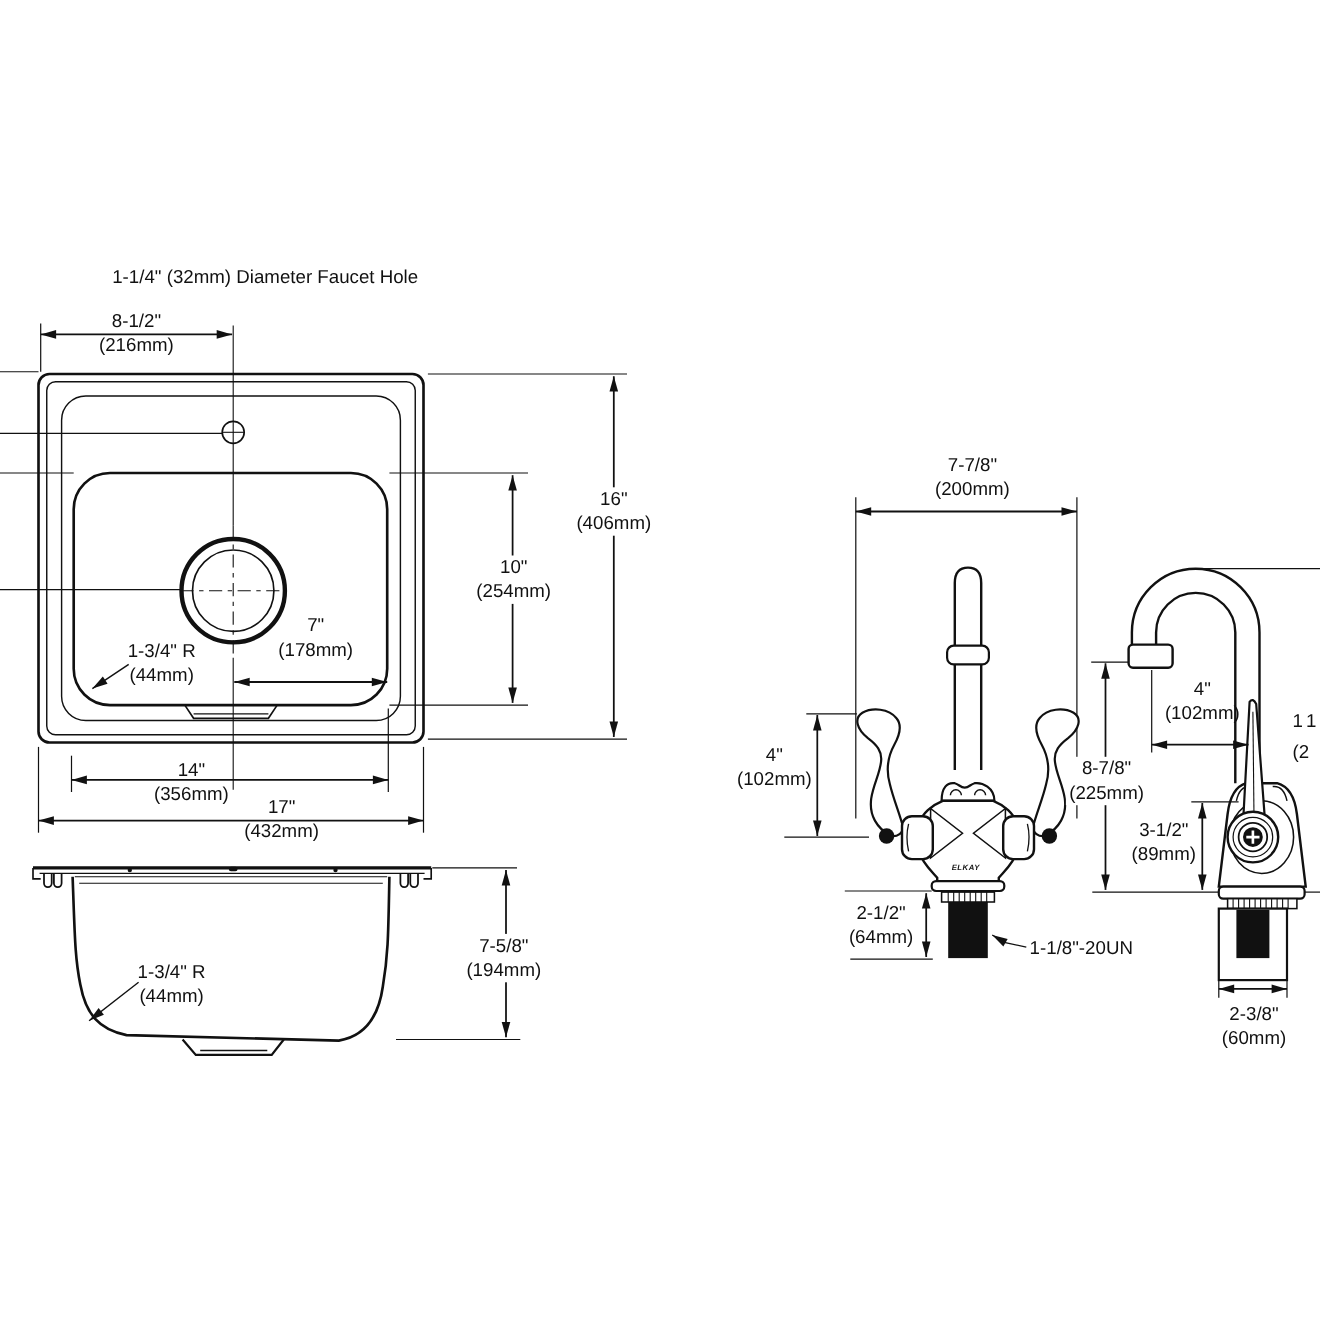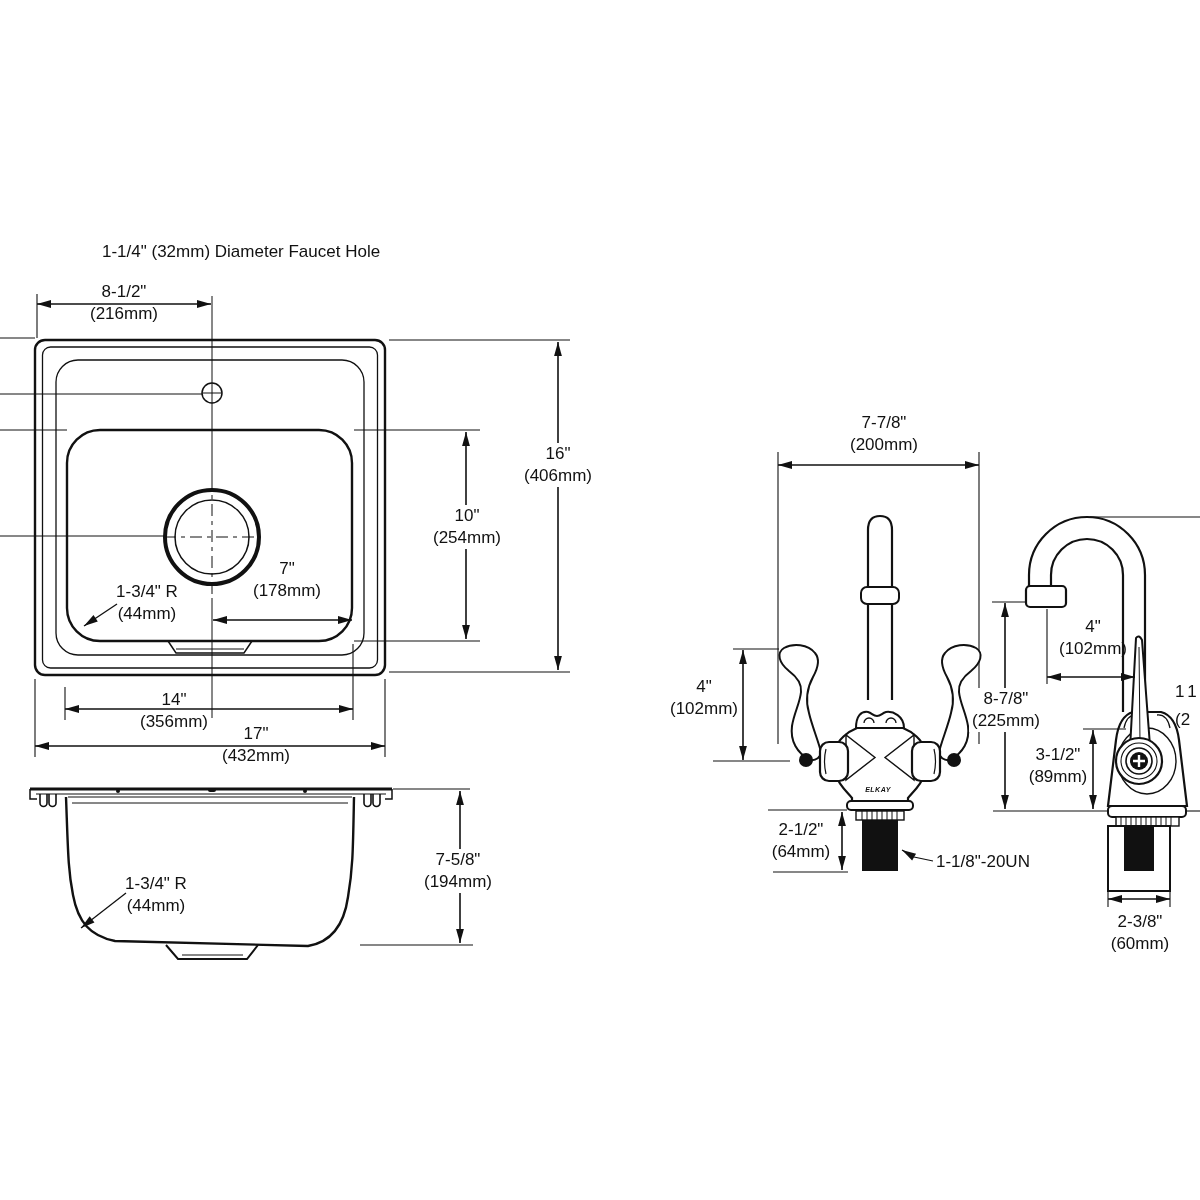--- a/index.html
+++ b/index.html
@@ -4,21 +4,21 @@
 <style>
   html,body{margin:0;padding:0;background:#fff;}
   #stage{position:relative;width:1200px;height:1200px;background:#fff;overflow:hidden;
          font-family:"Liberation Sans", sans-serif;color:#111;}
   #linework{position:absolute;left:0;top:0;width:1200px;height:1200px;}
   .dim{position:absolute;font-size:17px;line-height:22px;text-align:center;
        transform:translateX(-50%);white-space:nowrap;color:#111;}
   .dim.bg{background:#fff;padding:0 3px;}
   .la{transform:none;text-align:left;}
   .title{position:absolute;font-size:17px;white-space:nowrap;color:#111;}
-  .clip2{line-height:28px;margin-top:36px;}
+  .clip2{line-height:28px;}
   .logo{position:absolute;font-size:7px;font-weight:bold;font-style:italic;
         letter-spacing:.5px;transform:translateX(-50%);color:#111;}
 </style>
 </head>
 <body>
 
 <div id="stage">
 
 <svg id="linework" viewBox="0 0 1200 1200">
   <defs>

